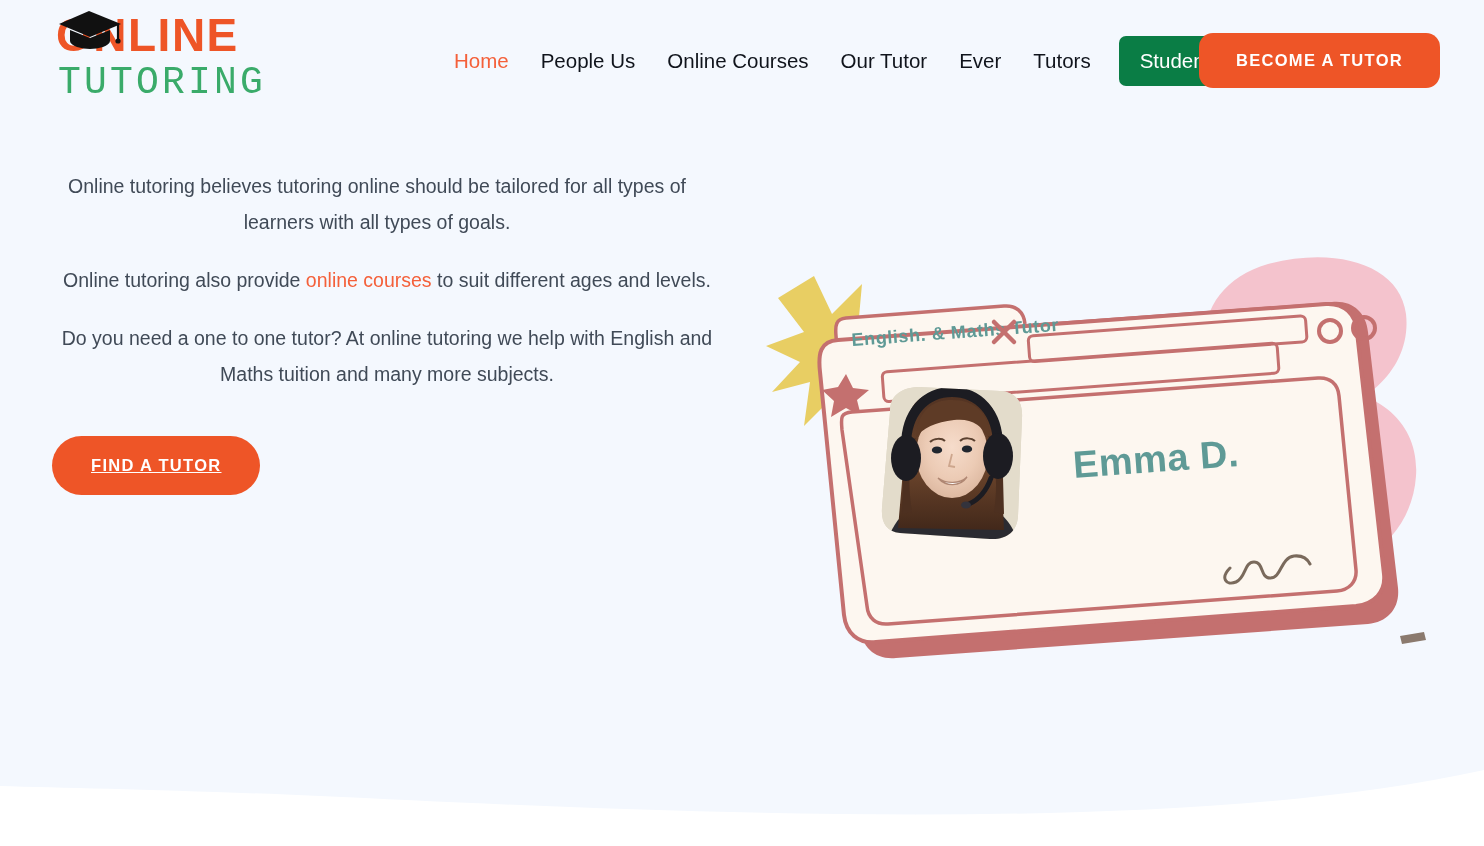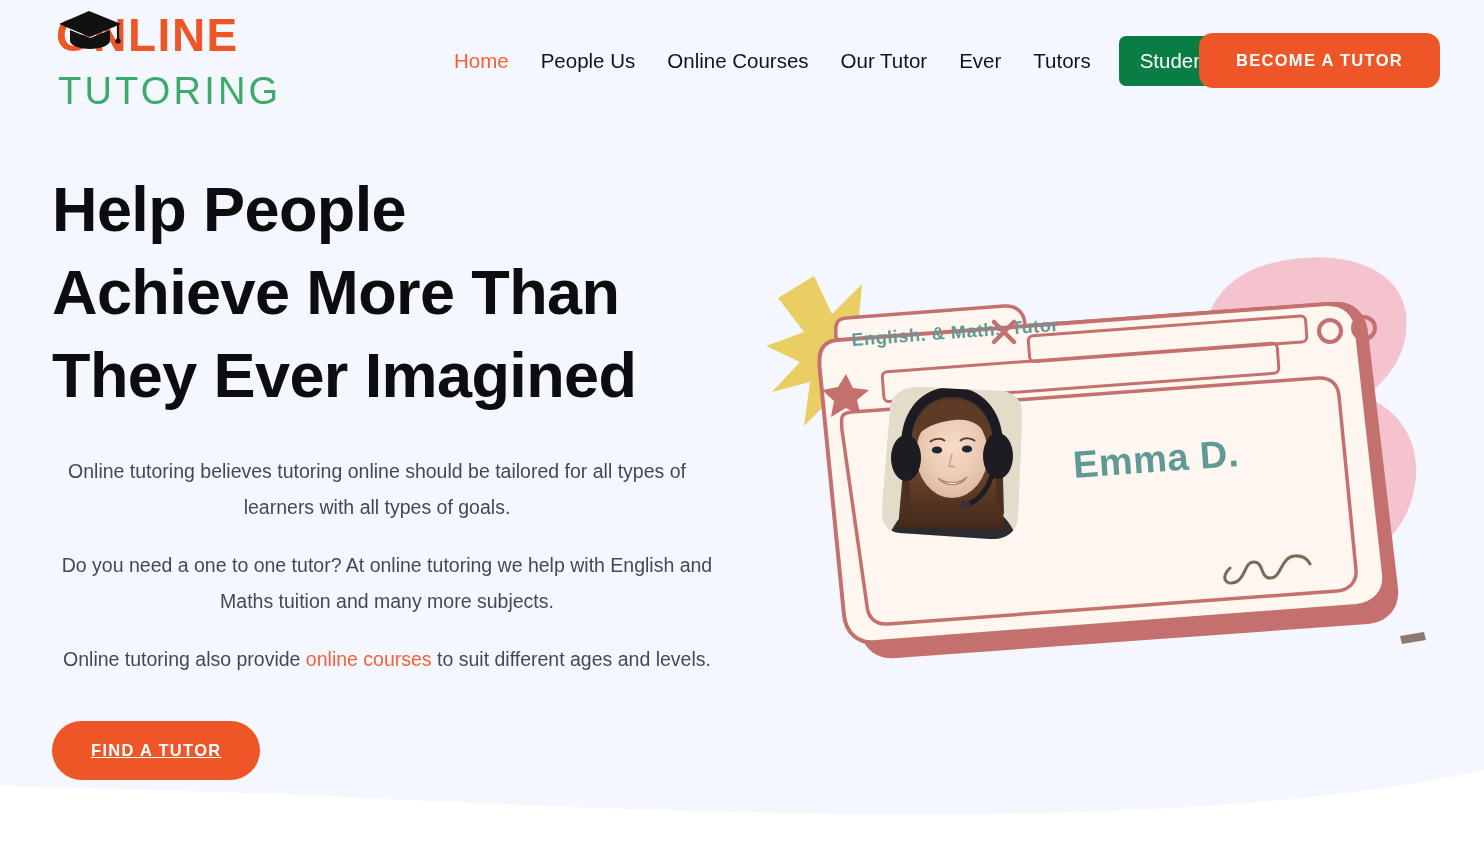--- a/index.html
+++ b/index.html
@@ -29,28 +29,28 @@
   .logo-online {
     font-family: "Liberation Sans", sans-serif;
     font-weight: bold;
     font-size: 46px;
     letter-spacing: 1.5px;
     color: #ee5527;
     line-height: 46px;
     margin-left: 4px;
   }
   .logo-tutoring {
-    font-family: Liberation Sans, sans-serif;
+    font-family: Liberation Mono, monospace;
     font-weight: normal;
     font-size: 38px;
     letter-spacing: 3.2px;
     color: #3aab6a;
     line-height: 42px;
     margin-left: 6px;
-    margin-top: 12px;
+    margin-top: 4px;
   }
   .cap { position:absolute; left: 4px; top: -4px; width: 70px; height: 44px; }
 
   .nav {
     position: absolute; left: 438px; top: 0; height: 122px;
     display: flex; align-items: center; gap: 0;
   }
   .nav-item {
     font-size: 20.5px;
     color: #10141c;
@@ -168,31 +168,26 @@
       <span class="nav-item">Our Tutor</span>
       <span class="nav-item">Ever</span>
       <span class="nav-item">Tutors</span>
       <button class="btn-students">Students</button>
     </nav>
 
     <button class="btn-tutor">BECOME A TUTOR</button>
   </div>
 
   <div class="left">
-    <h1 class="headline">
-      <span>Help People</span><br>
-      <span>Achieve More Than</span><br>
-      <span>They Ever Imagined</span>
-    </h1>
 
     <p class="para p1">Online tutoring believes tutoring online should be tailored for all types of learners with all types of goals.</p>
-    <p class="para">Do you need a one to one tutor? At online tutoring we help with English and Maths tuition and many more subjects.</p>
     <p class="para">
       <span>Online tutoring also provide </span><span class="inline-link">online courses</span><span> to suit different ages and levels.</span>
     </p>
+    <p class="para">Do you need a one to one tutor? At online tutoring we help with English and Maths tuition and many more subjects.</p>
 
     <button class="btn-find">FIND A TUTOR</button>
   </div>
 
   <div class="illo">
     <svg viewBox="0 0 700 440" width="700" height="440" xmlns="http://www.w3.org/2000/svg">
       <defs>
         <clipPath id="avatarClip">
           <path d="M130,172 C130,156 140,148 158,147 L240,151 C256,152 263,162 262,178 L258,276 C257,292 246,300 230,299 L140,293 C126,292 121,282 122,268 Z"></path>
         </clipPath>

